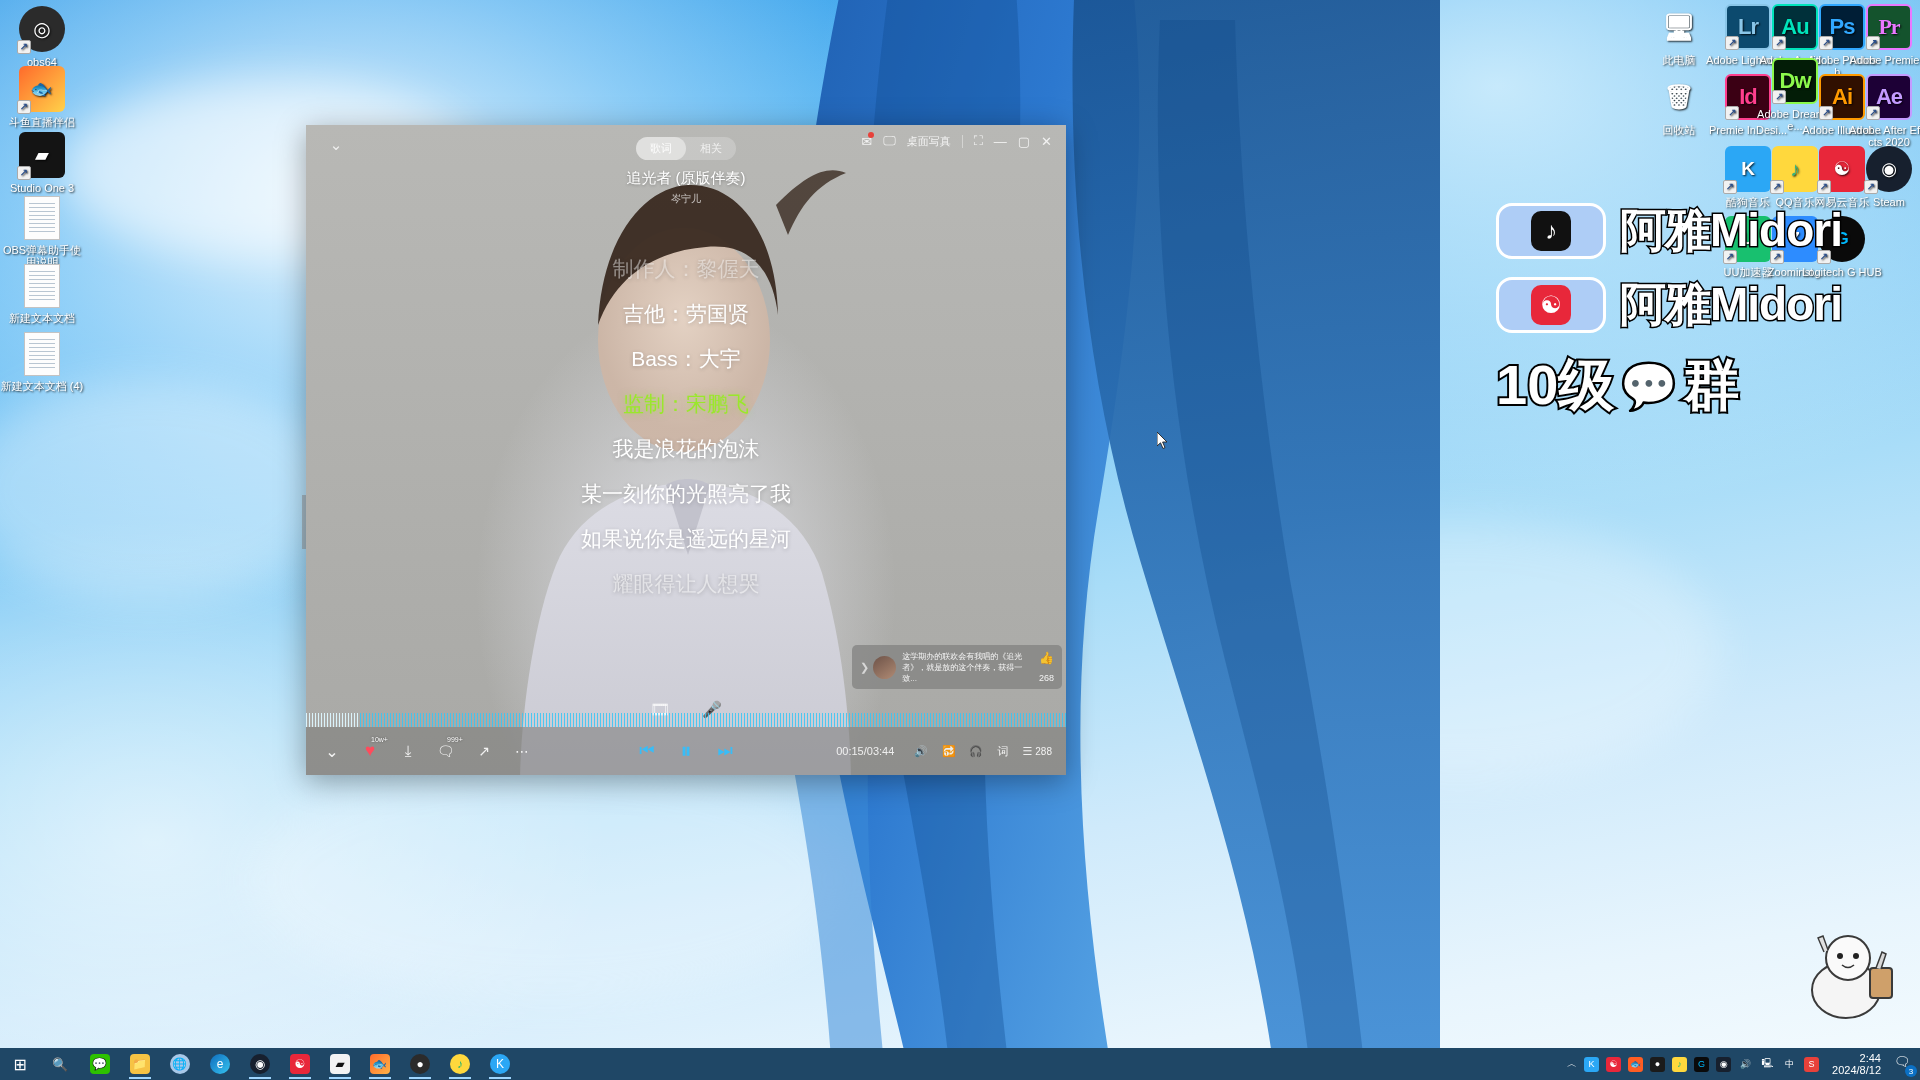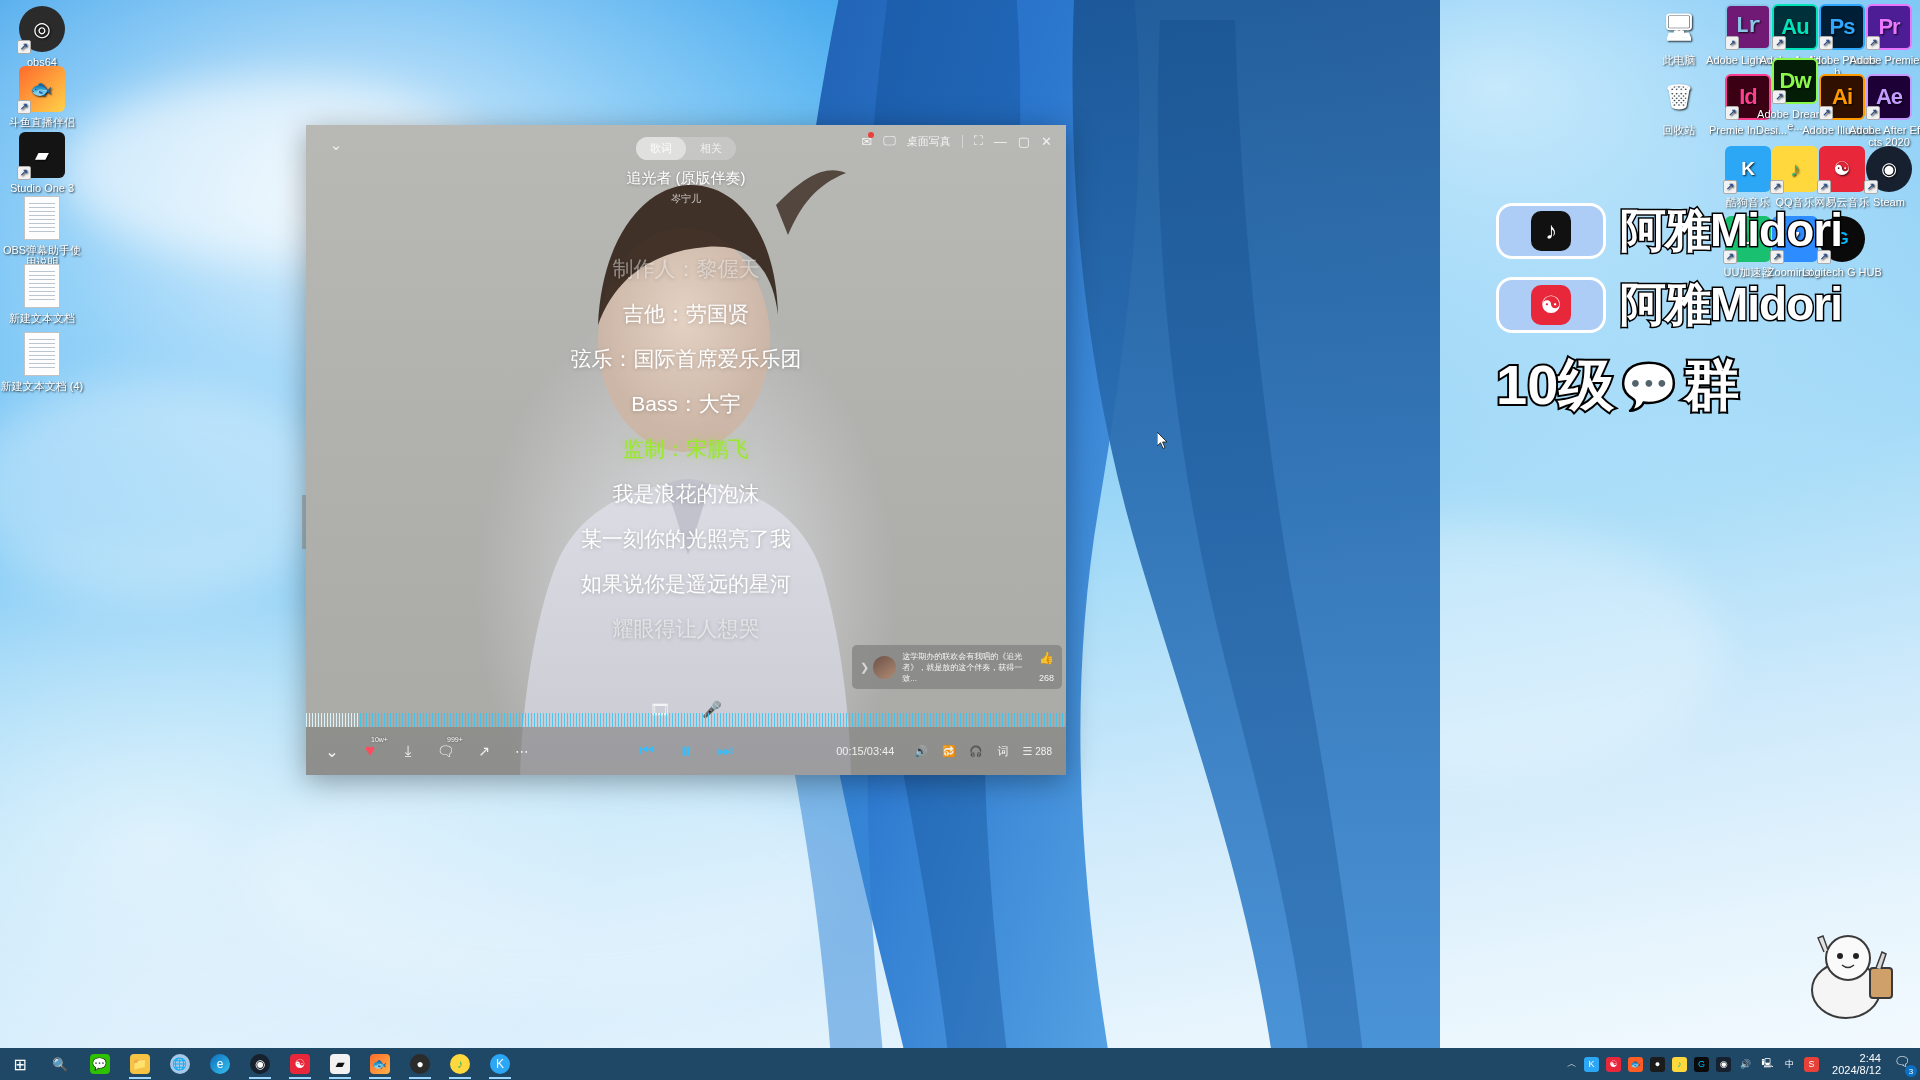--- a/index.html
+++ b/index.html
@@ -230,36 +230,36 @@
 
 <div>
 
   <div class="dicon" style="left:1637px;top:4px;">
     <div class="glyph" style="background:transparent;">
       <span style="font-size:26px;">🖥</span>
     </div>
     <span class="lbl">此电脑</span>
   </div>
   <div class="dicon" style="left:1706px;top:4px;">
-    <div class="glyph adobe" style="background:#701a75;border-color:#8ac6e8;color:#8ac6e8;font-family:Liberation Mono, monospace;">Lr
+    <div class="glyph adobe" style="background:#0c4a6e;border-color:#8ac6e8;color:#8ac6e8;">Lr
       <span class="shortcut-badge">↗</span></div>
     <span class="lbl">Adobe Lightroo...</span>
   </div>
   <div class="dicon" style="left:1753px;top:4px;">
     <div class="glyph adobe" style="background:#00303a;border-color:#00e4bb;color:#00e4bb;">Au
       <span class="shortcut-badge">↗</span></div>
     <span class="lbl">Adobe Auditi...</span>
   </div>
   <div class="dicon" style="left:1800px;top:4px;">
     <div class="glyph adobe" style="background:#001e36;border-color:#31a8ff;color:#31a8ff;">Ps
       <span class="shortcut-badge">↗</span></div>
     <span class="lbl">Adobe Photosh...</span>
   </div>
   <div class="dicon" style="left:1847px;top:4px;">
-    <div class="glyph adobe" style="background:#4c1d95;border-color:#ea77ff;color:#ea77ff;">Pr
+    <div class="glyph adobe" style="background:#14532d;border-color:#ea77ff;color:#ea77ff;font-family:Liberation Serif, serif;">Pr
       <span class="shortcut-badge">↗</span></div>
     <span class="lbl">Adobe Premie...</span>
   </div>
 
   <div class="dicon" style="left:1637px;top:74px;">
     <div class="glyph" style="background:transparent;">
       <span style="font-size:24px;">🗑</span>
     </div>
     <span class="lbl">回收站</span>
   </div>
@@ -395,21 +395,20 @@
     </div>
 
     <div id="songhead">
       <div id="song-title">追光者 (原版伴奏)</div>
       <div id="song-artist">岑宁儿</div>
     </div>
 
     <div id="lyrics">
       <div class="lline dim">制作人：黎偓天</div>
       <div class="lline">吉他：劳国贤</div>
-      <div class="lline">弦乐：国际首席爱乐乐团</div>
       <div class="lline">Bass：大宇</div>
       <div class="lline active">监制：宋鹏飞</div>
       <div class="lline">我是浪花的泡沫</div>
       <div class="lline">某一刻你的光照亮了我</div>
       <div class="lline">如果说你是遥远的星河</div>
       <div class="lline dim2">耀眼得让人想哭</div>
     </div>
 
     <div id="midicons">
       <span class="mi">🎞</span>

